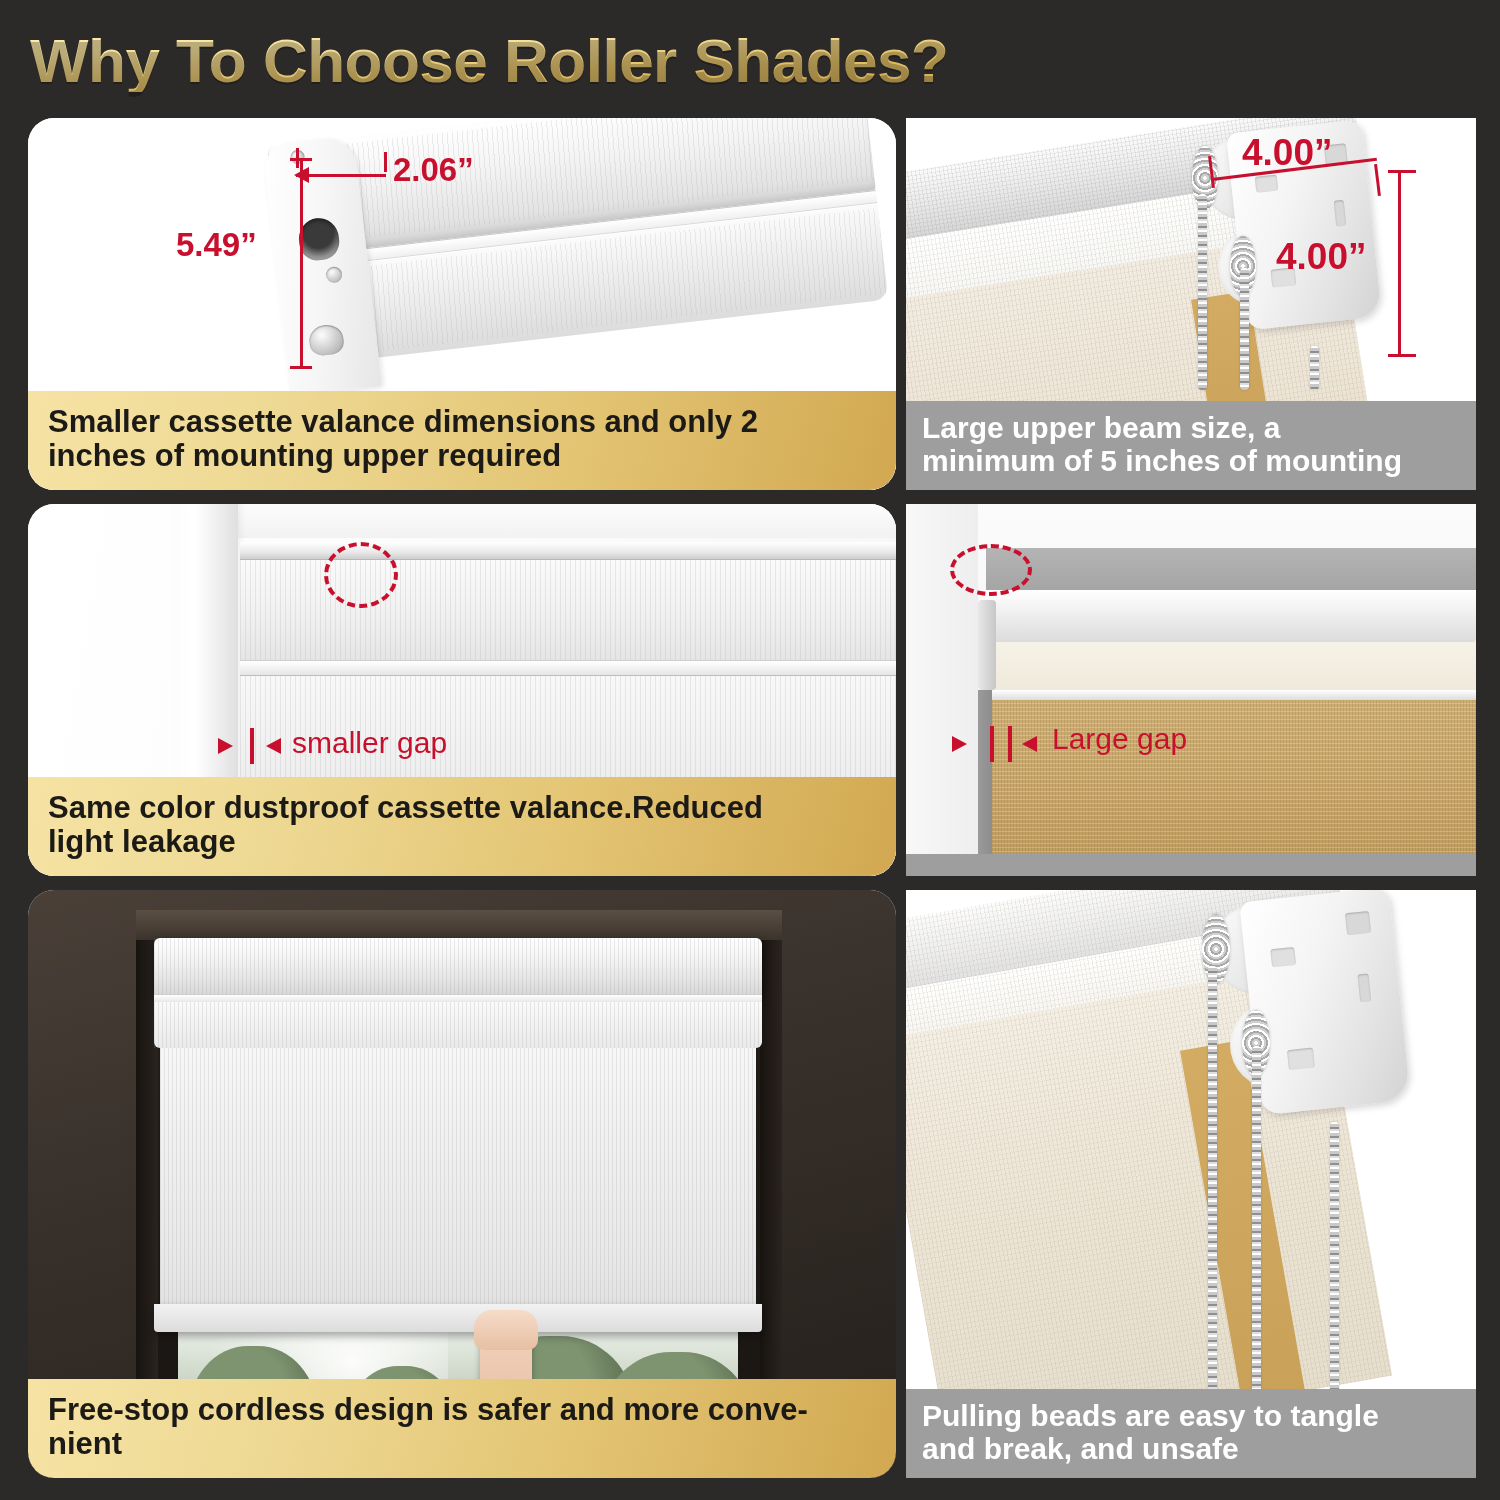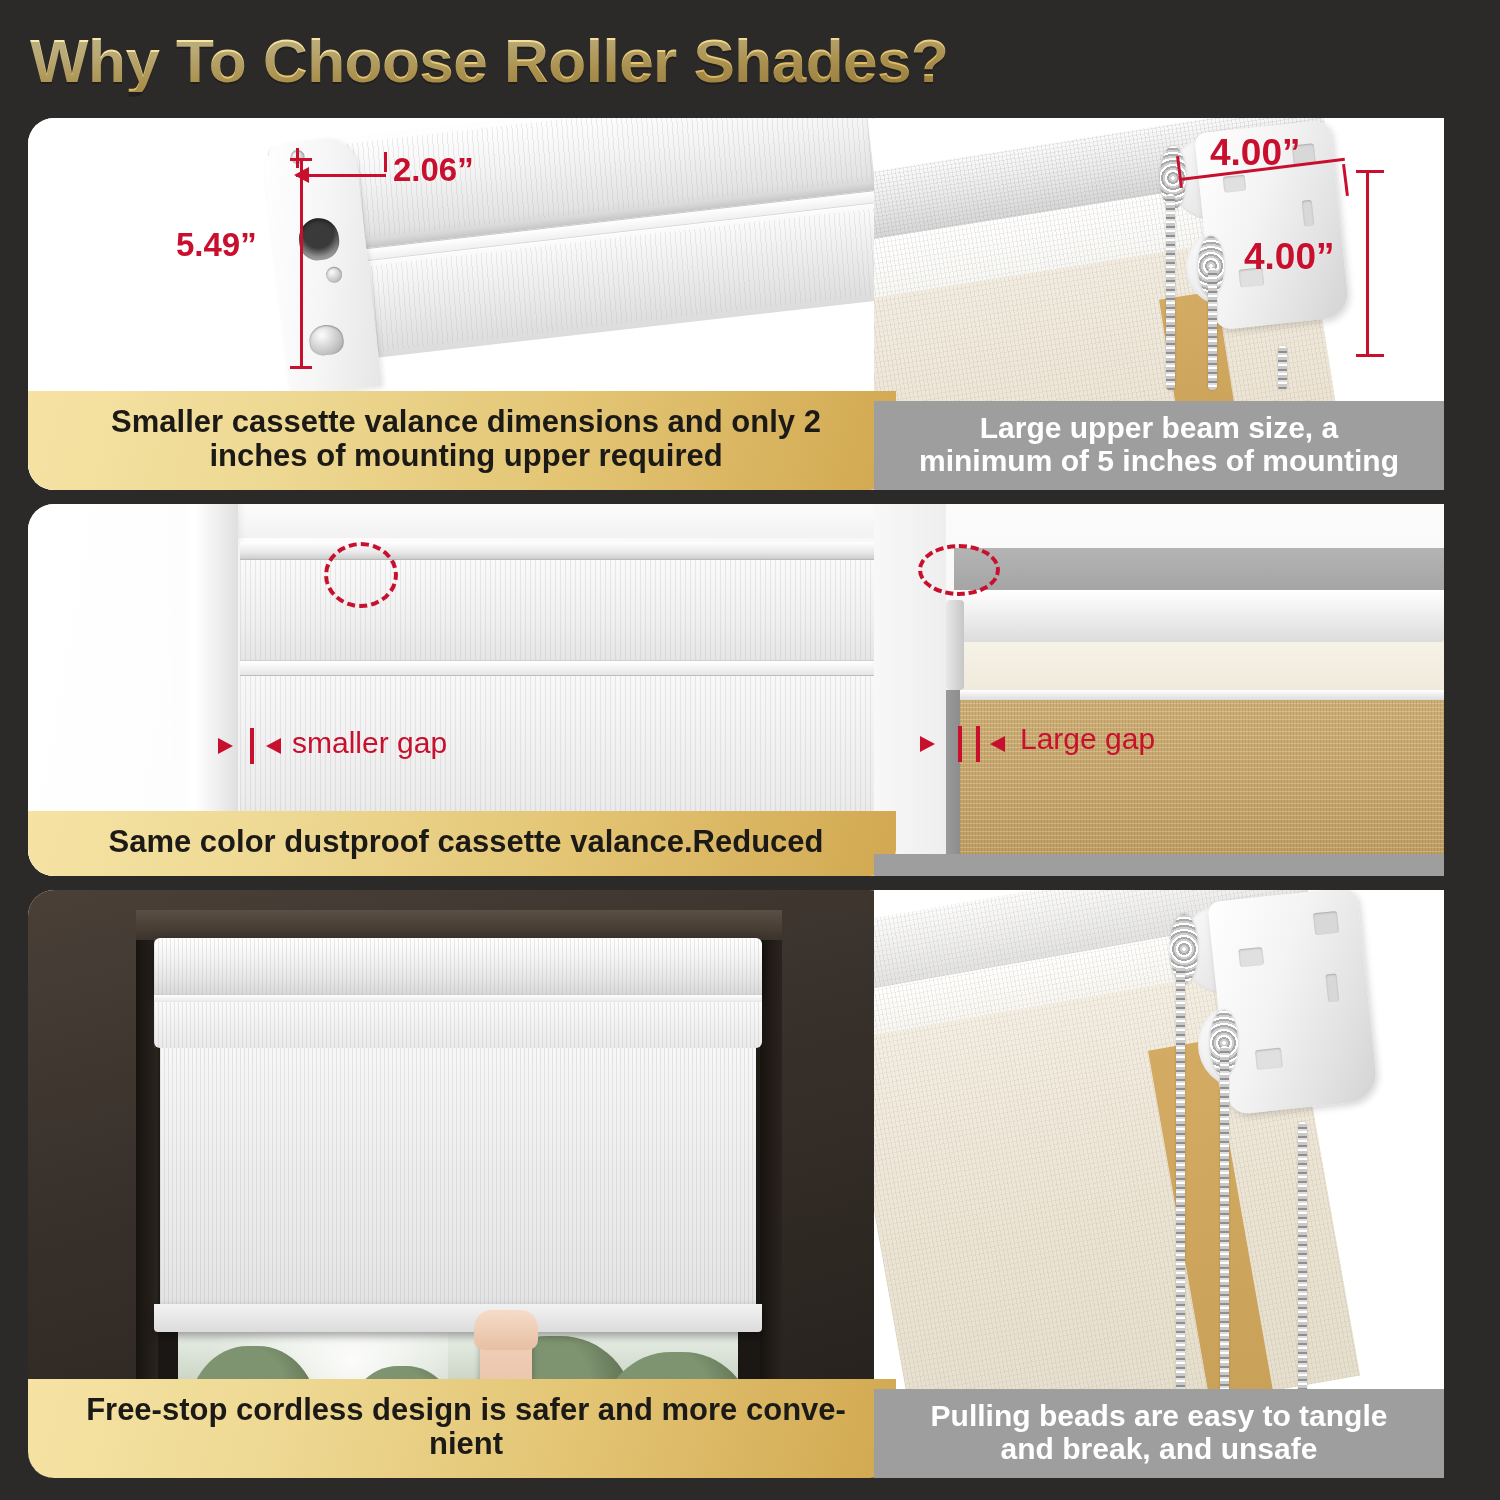--- a/index.html
+++ b/index.html
@@ -20,25 +20,25 @@
     font-size:62px; font-weight:700; letter-spacing:-0.5px;
     background:linear-gradient(178deg,#fdf0b4 0%,#f7e19a 30%,#e3c169 62%,#c8a24c 100%);
     -webkit-background-clip:text; background-clip:text;
     color:transparent; -webkit-text-fill-color:transparent;
     text-shadow:0 2px 0 rgba(0,0,0,0.25);
     white-space:nowrap; line-height:1;
   }
 
   
   #grid{
-    position:absolute; left:28px; top:118px; width:1448px; height:1360px;text-align:center;
+    position:absolute; left:28px; top:118px; width:1448px; height:1360px;
   }
   .panel{ position:absolute; overflow:hidden; background:#fff; }
   .panel.left  { left:0px;   width:868px; border-radius:26px; }
-  .panel.right { left:846px; width:570px; border-radius:0; }
+  .panel.right { left:878px; width:570px; border-radius:0; }
   .row1 { top:0px;    height:372px; }
   .row2 { top:386px;  height:372px; }
   .row3 { top:772px;  height:588px; }
 
   .photo{ position:absolute; inset:0; }
 
   
   .caption{
     position:absolute; left:0; right:0; bottom:0;
     padding:14px 12px 16px 20px;
@@ -452,20 +452,21 @@
 
       <div class="dash-circle" style="left:296px; top:38px; width:74px; height:66px;"></div>
 
       <div class="gap-bar" style="left:222px; top:224px; height:36px;"></div>
       <div class="arrow-r" style="left:190px; top:234px;"></div>
       <div class="arrow-l" style="left:238px; top:234px;"></div>
       <span class="gap-note" style="left:264px; top:222px;">smaller gap</span>
 
       <div class="caption gold">
         <span class="ln">Same color dustproof cassette valance.Reduced</span>
+        <span class="ln">light leakage</span>
       </div>
     </div>
   </div>
 
   <div class="panel right row2">
     <div class="photo lg-wall">
       <div class="lg-ceilL"></div>
       <div class="lg-shadow"></div>
       <div class="lg-tube"></div>
       <div class="lg-cream"></div>

